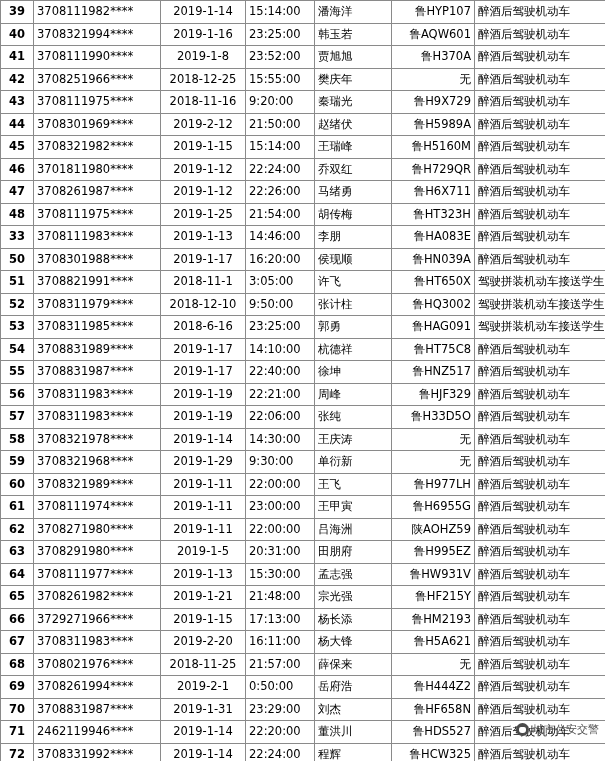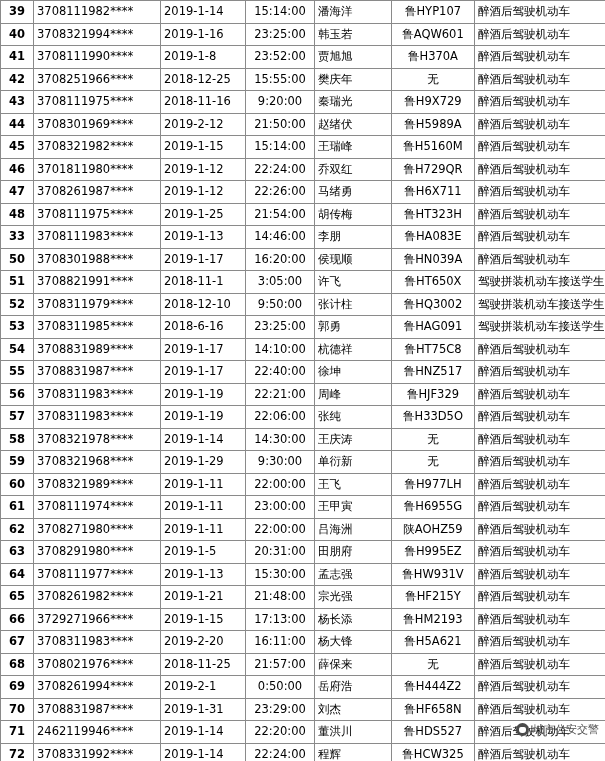--- a/index.html
+++ b/index.html
@@ -24,24 +24,24 @@
     border: 1px solid #8a8a8a;
     font-size: 11.5px;
     line-height: 13px;
     height: 21.5px;
     padding: 0 3px;
     white-space: nowrap;
     overflow: hidden;
   }
   td.c-no     { width: 26px;  text-align: center; font-weight: bold; }
   td.c-id     { width: 120px; text-align: left; padding-left: 5px; margin-left: 39px; }
-  td.c-date   { width: 78px;  text-align: left; }
-  td.c-time   { width: 62px;  text-align: center; padding-right: 6px; }
+  td.c-date   { width: 78px;  text-align: center; }
+  td.c-time   { width: 62px;  text-align: left; padding-right: 6px; }
   td.c-name   { width: 70px;  text-align: left; }
-  td.c-plate  { width: 76px;  text-align: center; padding-left: 6px; }
+  td.c-plate  { width: 76px;  text-align: right; padding-left: 6px; }
   td.c-reason { width: 170px; text-align: left; padding-left: 5px; }
 
   .watermark {
     position: absolute;
     right: 6px;
     bottom: 24px;
     display: flex;
     align-items: center;
     gap: 4px;
     font-size: 11px;

